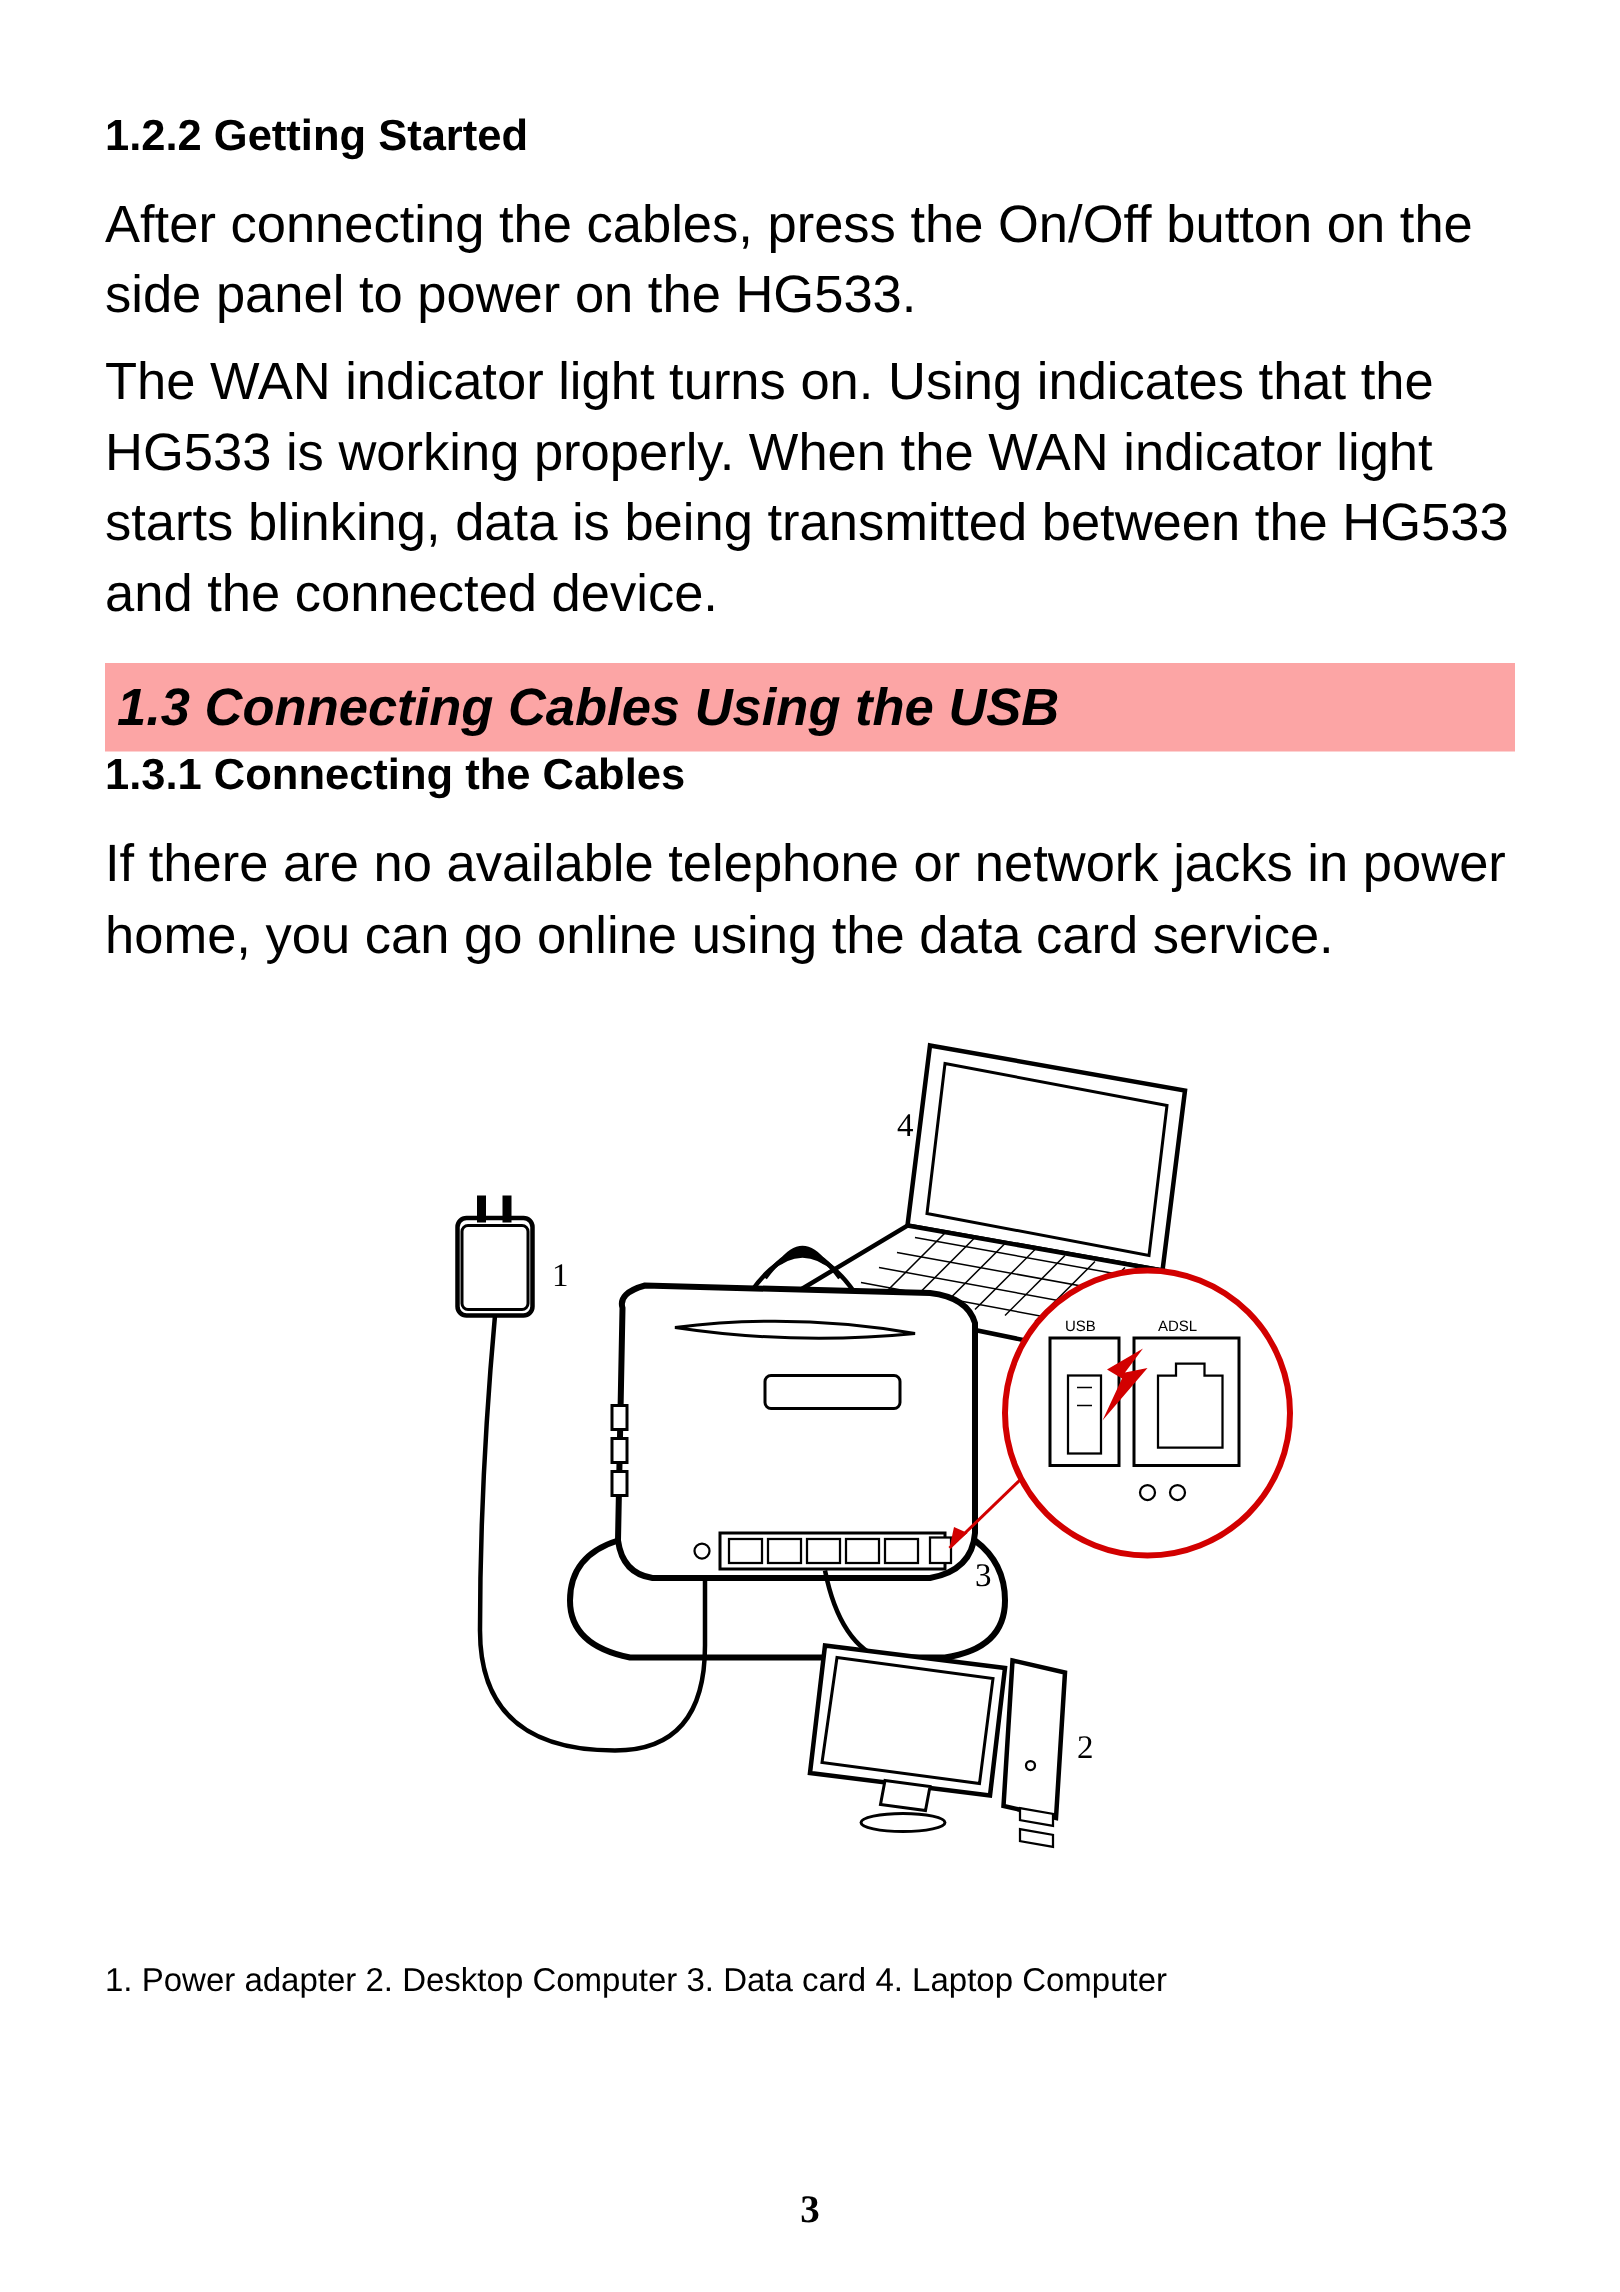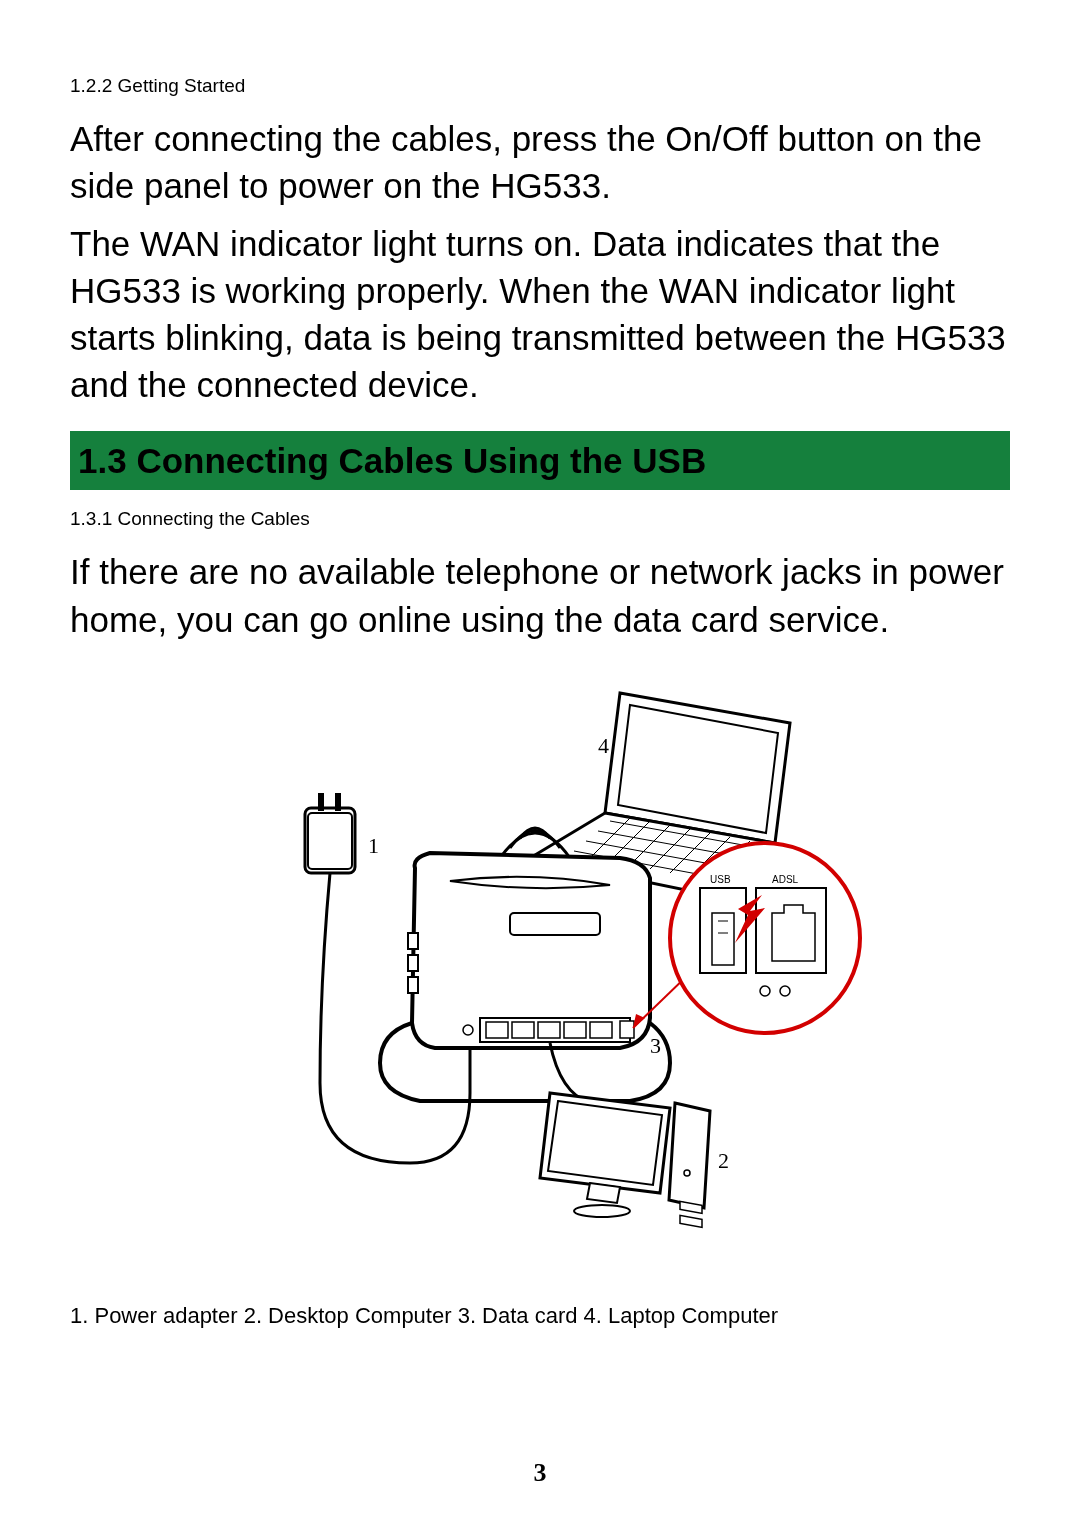--- a/index.html
+++ b/index.html
@@ -10,34 +10,34 @@
     body {
       width: 1080px;
       height: 1528px;
       background: #fff;
       font-family: Arial, Helvetica, sans-serif;
       padding: 75px 70px 40px 70px;
       position: relative;
       color: #000;
     }
     .heading-3 {
-      font-size: 19px;
-      font-weight: normal;
+      font-size: 29px;
+      font-weight: bold;
       margin-bottom: 18px;
     }
     .body-text {
       font-size: 35px;
       line-height: 1.35;
       margin-bottom: 10px;
     }
     .section-bar {
-      background: #15803d;
+      background: #fca5a5;
       padding: 8px 10px 8px 8px;
       margin-top: 22px;
-      margin-bottom: 18px;
+      font-style: italic;
     }
     .section-bar-title {
       font-size: 35px;
       font-weight: bold;
       line-height: 1.25;
       padding-left: 0;
     }
     .section-num {
       display: inline-block;
     }
@@ -70,21 +70,21 @@
       font-family: 'Times New Roman', Times, serif;
       font-size: 26px;
       font-weight: bold;
     }
   </style>
 </head>
 <body>
 
 <h3 class="heading-3">1.2.2 Getting Started</h3>
 <p class="body-text">After connecting the cables, press the On/Off button on the side panel to power on the HG533.</p>
-<p class="body-text">The WAN indicator light turns on. Data indicates that the HG533 is working properly. When the WAN indicator light starts blinking, data is being transmitted between the HG533 and the connected device.</p>
+<p class="body-text">The WAN indicator light turns on. Using indicates that the HG533 is working properly. When the WAN indicator light starts blinking, data is being transmitted between the HG533 and the connected device.</p>
 
 <div class="section-bar">
   <div class="section-bar-title">
     <span class="section-num">1.3</span>
     <span class="section-label">Connecting Cables Using the USB</span><br>
   </div>
 </div>
 
 <h3 class="heading-3">1.3.1 Connecting the Cables</h3>
 <p class="body-text">If there are no available telephone or network jacks in power home, you can go online using the data card service.</p>

